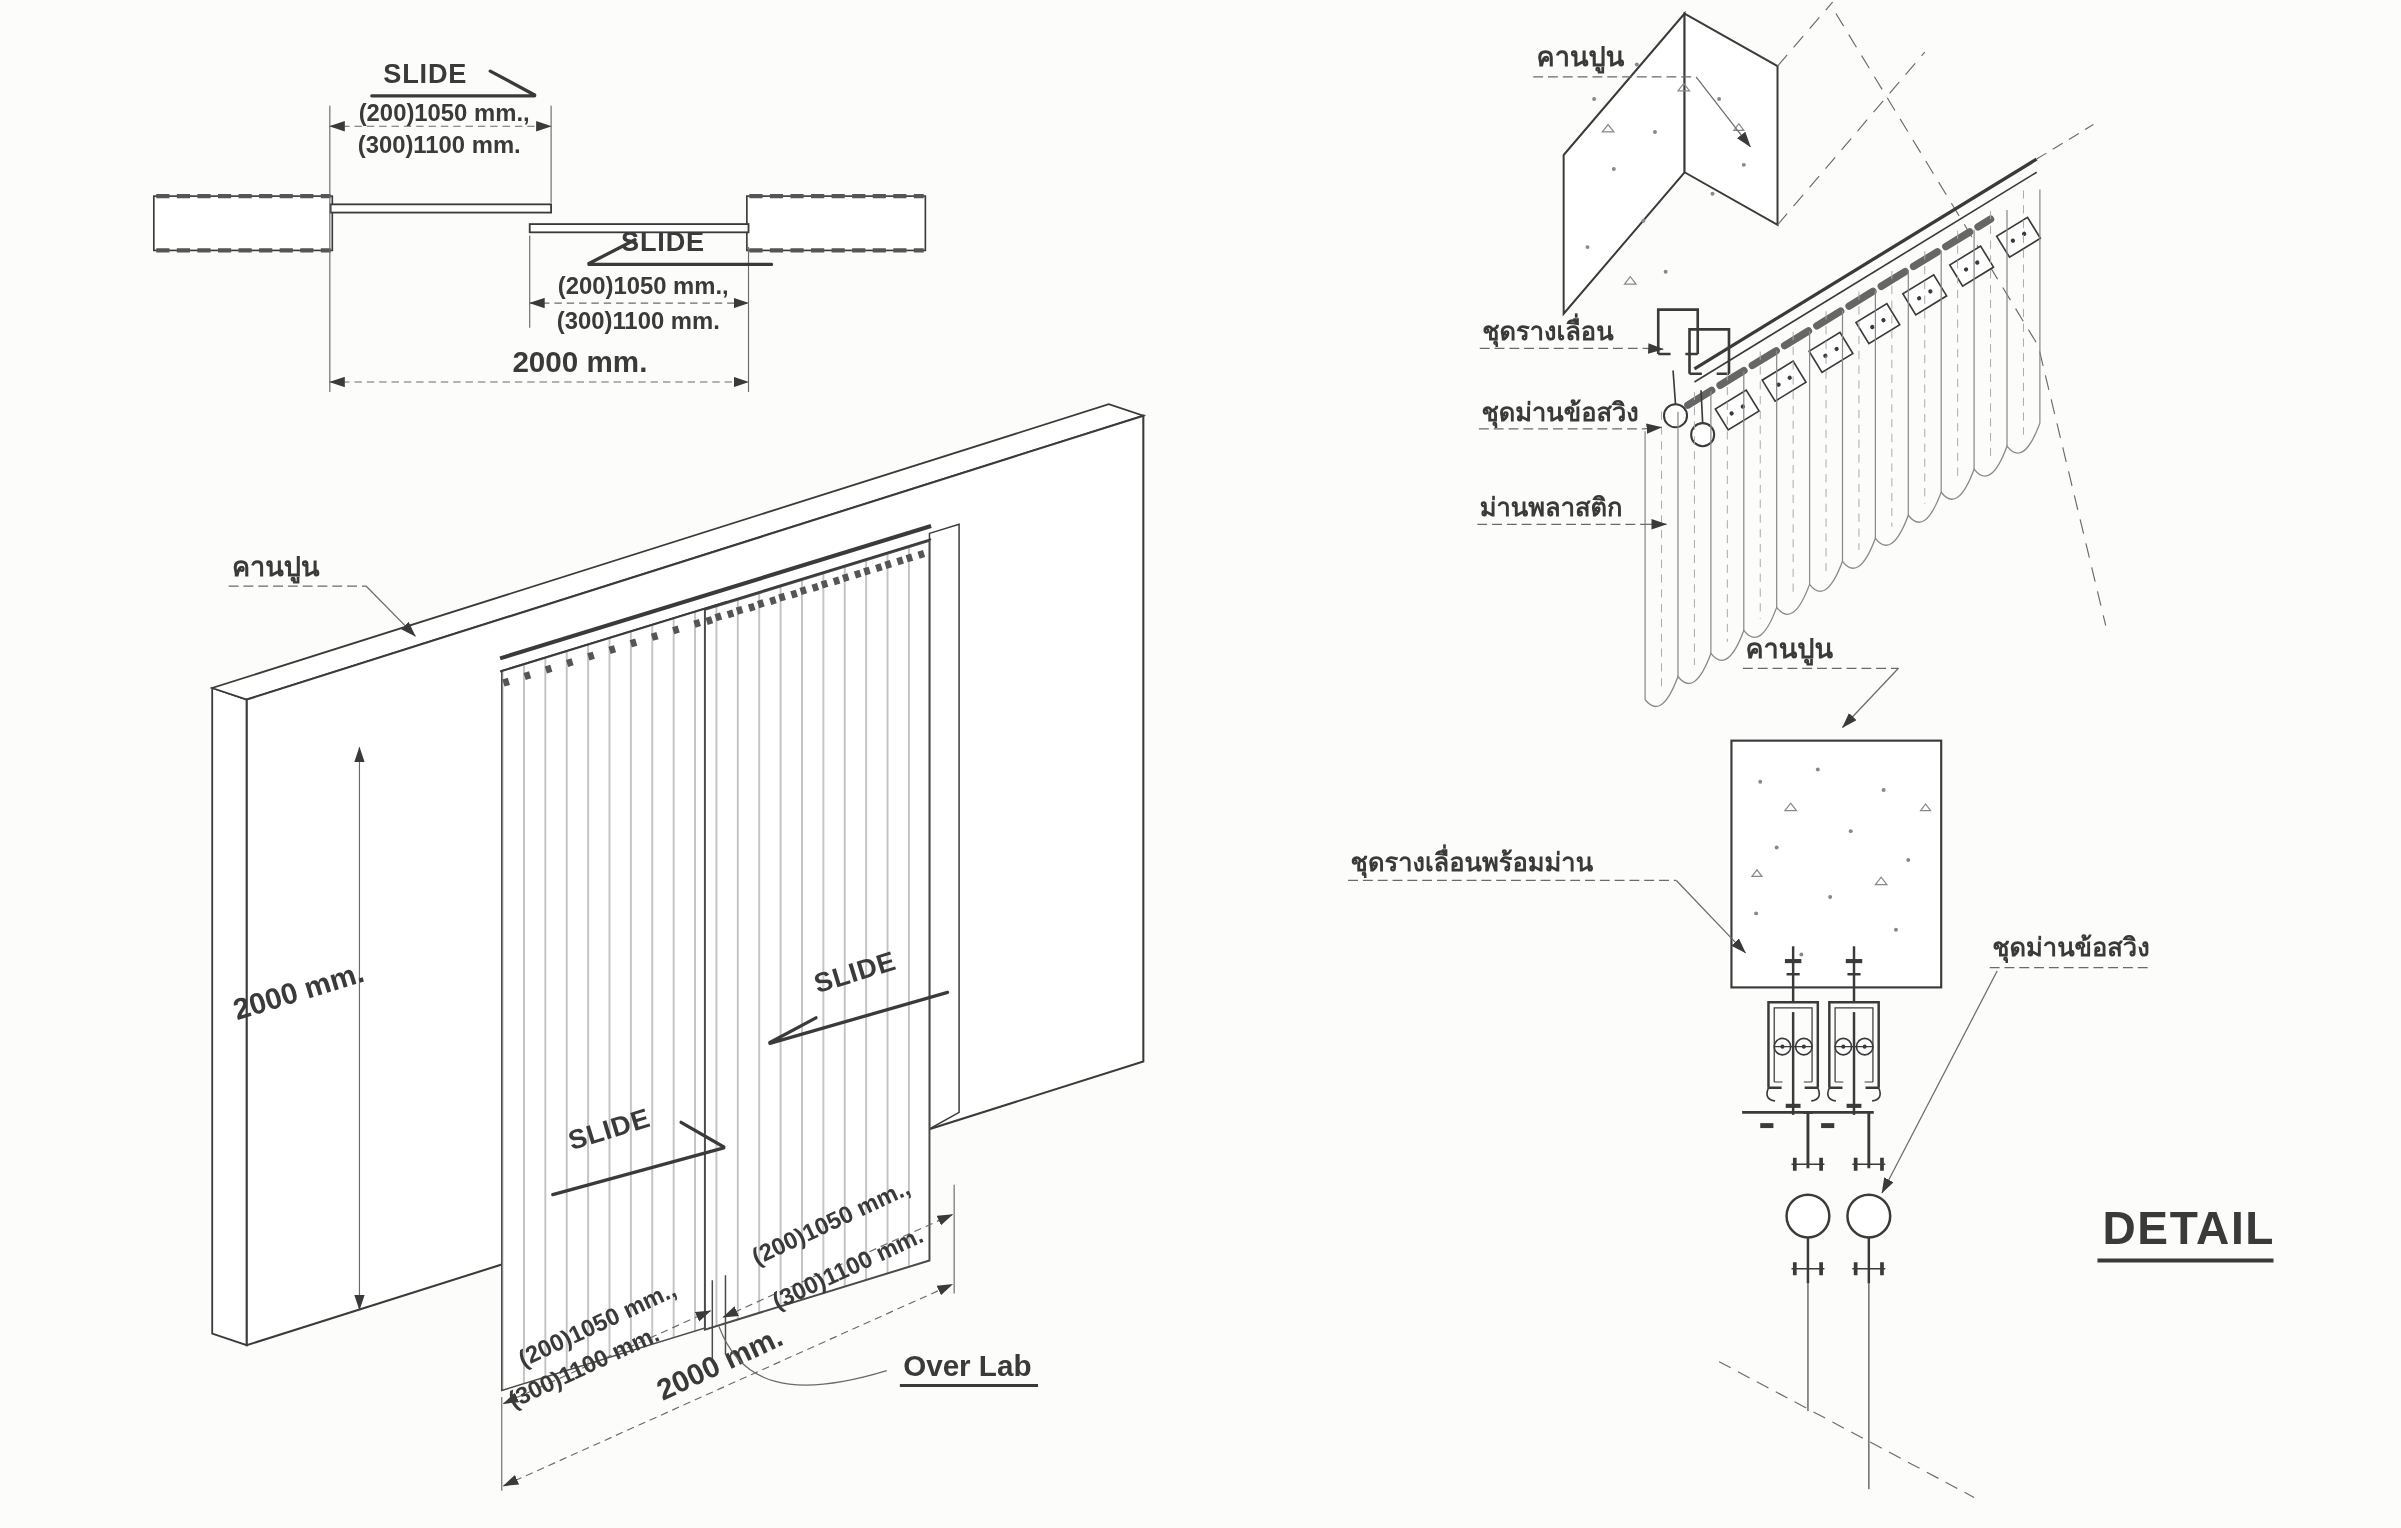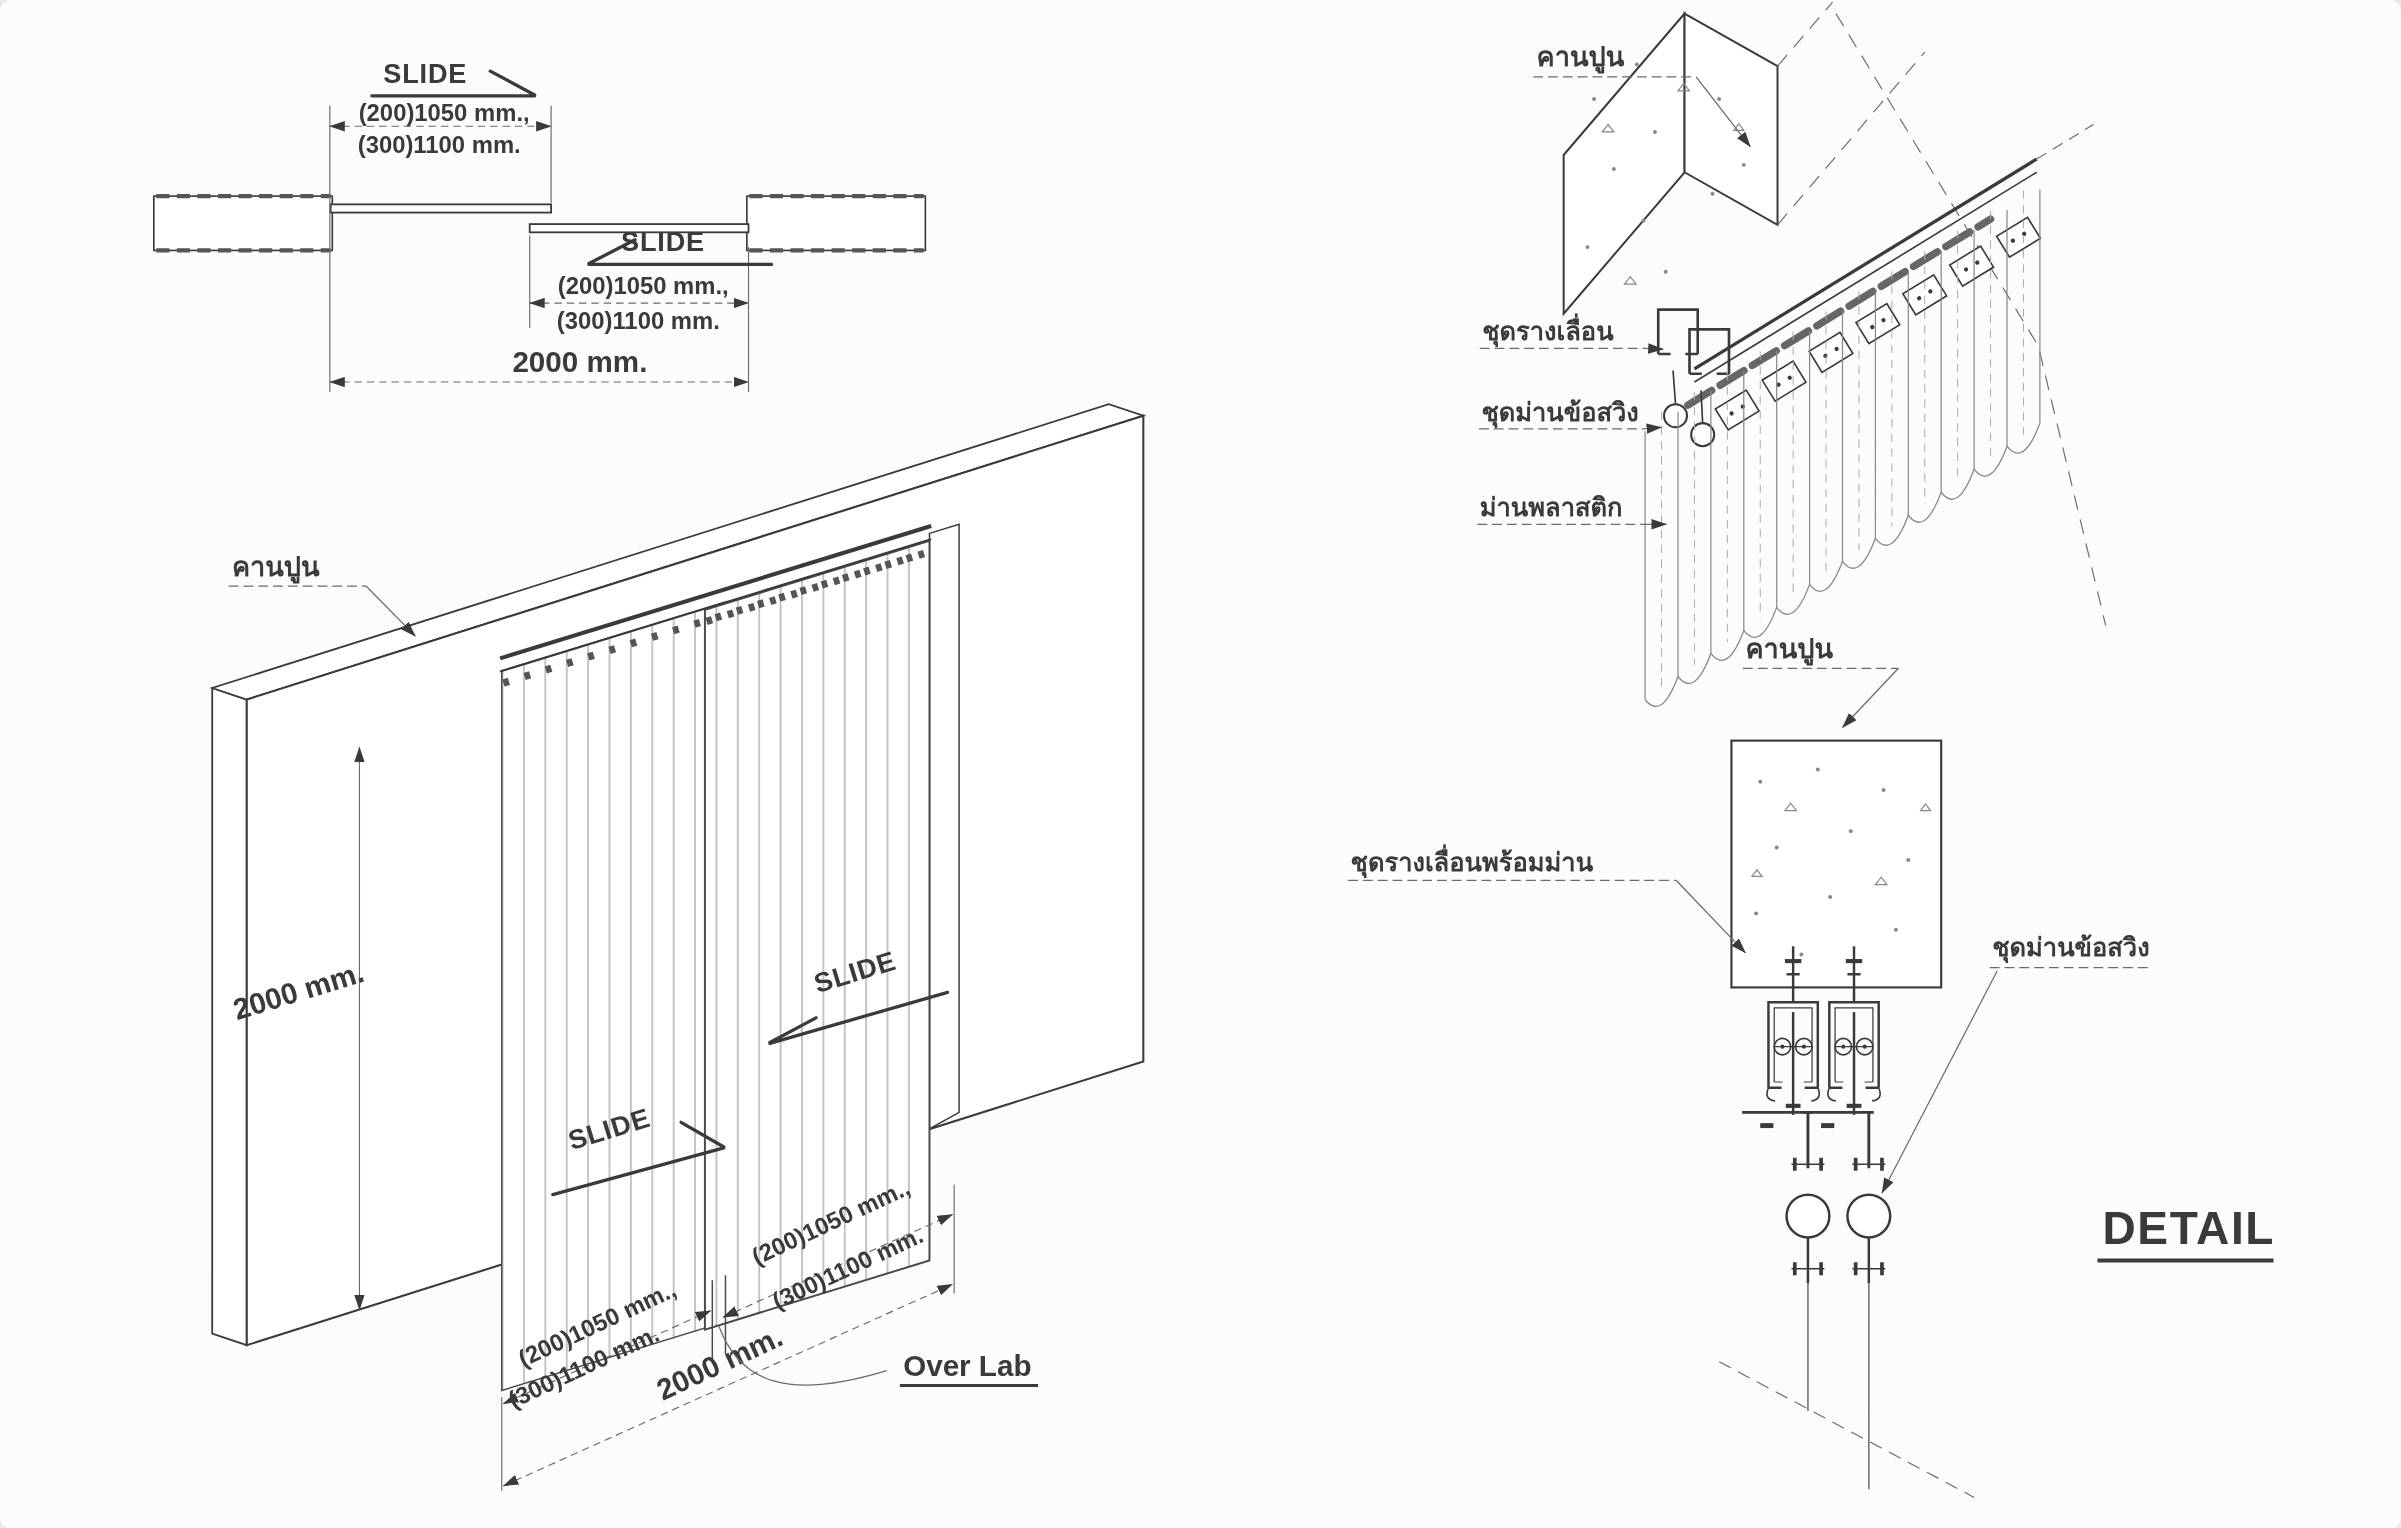--- a/index.html
+++ b/index.html
@@ -1,17 +1,17 @@
 <!DOCTYPE html>
 <html style="font-size:13px"><head>
 <meta charset="utf-8">
 <style>
   html,body{margin:0;padding:0;background:#e8e8e6;}
   .page{position:relative;width:2401px;height:1529px;background:#fcfcfb;overflow:hidden;
-        font-family:"Liberation Sans", sans-serif;border-radius:11px;}
+        font-family:"Liberation Sans", sans-serif;}
   svg{position:absolute;left:0;top:0;}
   text{fill:#3a3a3a;}
   .thai  {font:600 31px "Liberation Sans", sans-serif;}
   .thai-lg{font:600 33px "Liberation Sans", sans-serif;}
   .dim   {font:600 29px "Liberation Sans", sans-serif;}
   .dim-lg{font:600 36px "Liberation Sans", sans-serif;}
   .slide {font:700 33px "Liberation Sans", sans-serif; letter-spacing:1px;}
   .title {font:700 56px "Liberation Sans", sans-serif; letter-spacing:2px;}
   .ln    {stroke:#3a3a3a; fill:none;}
   .lnw   {stroke:#3a3a3a; fill:#ffffff;}

